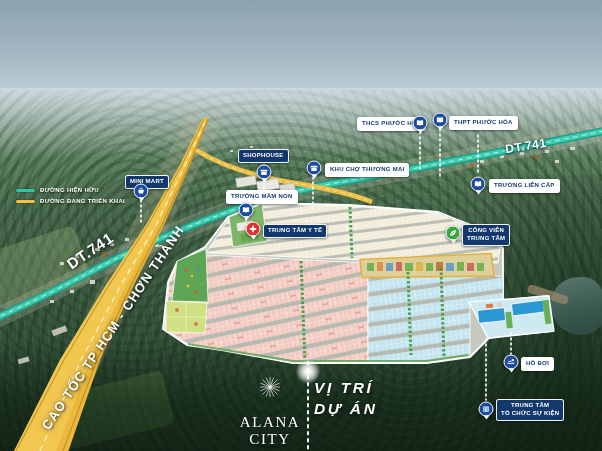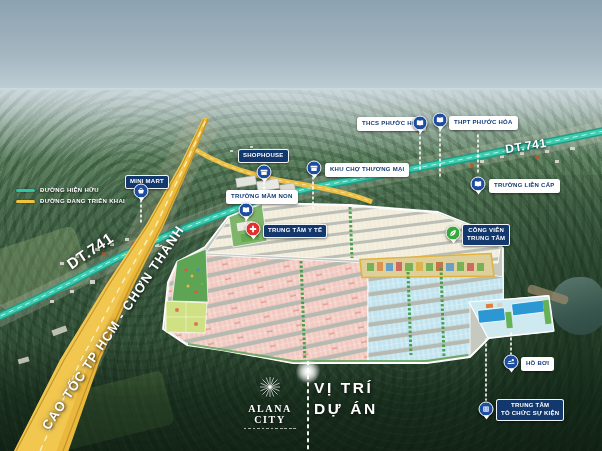--- a/index.html
+++ b/index.html
@@ -60,25 +60,25 @@
     text-shadow:0 1px 3px rgba(0,0,0,.8),0 0 6px rgba(0,0,0,.4);}
   .txt-expressway{left:-20px;top:320px;width:266px;text-align:center;
     transform:rotate(-56deg);font-size:13px;letter-spacing:1.1px;}
   .txt-dt741-left{left:56px;top:242px;width:68px;text-align:center;
     transform:rotate(-34deg);font-size:15px;letter-spacing:.8px;}
   .txt-dt741-right{left:498px;top:139px;width:56px;text-align:center;
     transform:rotate(-9deg);font-size:12px;letter-spacing:.6px;}
   
   .location-label{position:absolute;left:314px;top:378px;color:#fff;font-weight:bold;
     font-size:15.5px;letter-spacing:2.6px;line-height:1.35;white-space:pre-line;z-index:30;
-    text-shadow:0 1px 4px rgba(0,0,0,.8);}
+    text-shadow:0 1px 4px rgba(0,0,0,.8);font-style:italic;}
   .logo{position:absolute;left:237px;top:375px;width:66px;text-align:center;z-index:30;}
   .logo-burst{margin:0 auto;display:block;}
-  .logo-name{font-family:"Liberation Serif",serif;font-size:10px;font-weight:bold;color:#fff;
-    letter-spacing:1.6px;margin-top:4px;text-shadow:0 1px 3px rgba(0,0,0,.8);}
+  .logo-name{font-family:"Liberation Serif",serif;font-size:15px;font-weight:normal;color:#fff;
+    letter-spacing:1.6px;margin-top:15px;text-shadow:0 1px 3px rgba(0,0,0,.8);}
   .logo-tagline{margin:2.5px auto 0;width:52px;height:1.8px;opacity:.75;
     background:repeating-linear-gradient(90deg,rgba(255,255,255,.85) 0 2.5px,transparent 2.5px 4.5px);}
   .glow{position:absolute;left:295px;top:359px;width:26px;height:26px;z-index:29;
     background:radial-gradient(circle,rgba(255,255,255,.95),rgba(255,255,255,0) 68%);}
 </style>
 </head>
 <body>
 
 <div id="stage">
 

